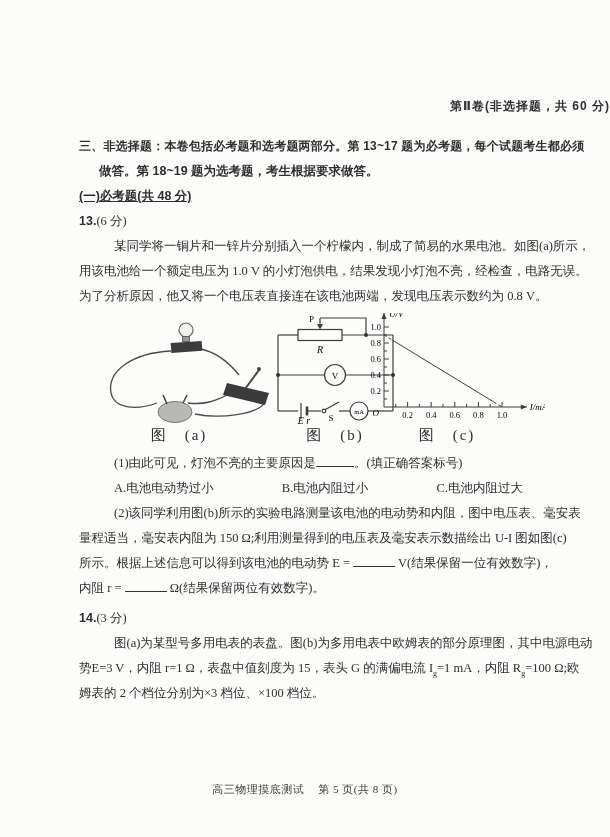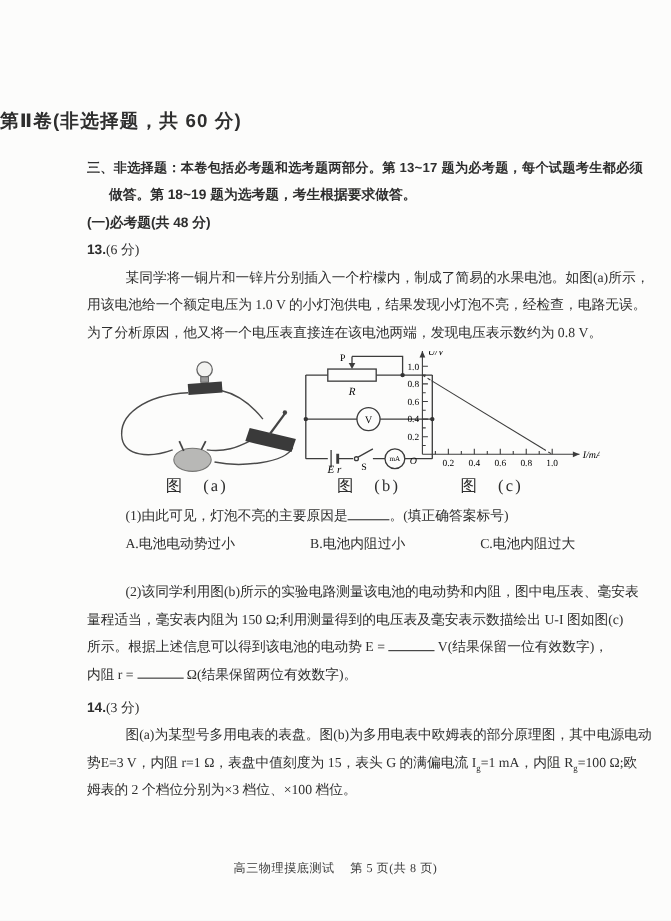--- a/index.html
+++ b/index.html
@@ -10,30 +10,30 @@
     margin:0 auto;
     background:#fcfcfb;
     color:#2e2e2e;
     font-family:"Liberation Serif","DejaVu Serif",serif;
     font-size:12.5px;
     overflow:hidden;
   }
   .heading-font{font-family:"Liberation Sans","DejaVu Sans",sans-serif;font-weight:bold;}
   .title{
     padding-top:98px;
-    text-align:left;
-    font-size:17px;
+    text-align:right;
+    font-size:12px;
     letter-spacing:1px;
   }
   .content{width:452px;margin:0 auto;padding-left:0;}
   .line{height:25px;line-height:25px;white-space:nowrap;}
   .sec3{margin-top:19px;}
   .sec3 .l1{letter-spacing:0.2px;}
   .sec3 .l2{padding-left:20px;}
-  .subsec{margin-top:0px;}
+  .subsec{margin-top:0px;text-decoration:underline;}
   .qnum{font-weight:bold;font-family:"Liberation Sans","DejaVu Sans",sans-serif;}
   .indent{padding-left:35px;}
   .figrow{position:relative;height:132px;margin-top:4px;}
   .figcol{position:absolute;top:0;text-align:center;}
   .figcol .figlabel{margin-top:1px;font-size:15px;letter-spacing:2px;}
   .fig-a{left:5px;width:190px;}
   .fig-b{left:186px;width:140px;}
   .fig-c{left:268px;width:200px;}
   .options{display:flex;justify-content:space-between;padding-left:35px;padding-right:8px;}
   .blank{
@@ -190,21 +190,21 @@
 
     <div class="line indent" style="margin-top:6px;">
       <span>(1)由此可见，灯泡不亮的主要原因是</span><span class="blank small"></span><span>。(填正确答案标号)</span>
     </div>
     <div class="line options">
       <span>A.电池电动势过小</span>
       <span>B.电池内阻过小</span>
       <span>C.电池内阻过大</span>
     </div>
 
-    <div class="line indent" style="margin-top:19px;text-align:center;">(2)该同学利用图(b)所示的实验电路测量该电池的电动势和内阻，图中电压表、毫安表</div>
+    <div class="line indent" style="margin-top:0;text-align:center;">(2)该同学利用图(b)所示的实验电路测量该电池的电动势和内阻，图中电压表、毫安表</div>
     <div class="line">量程适当，毫安表内阻为 150 Ω;利用测量得到的电压表及毫安表示数描绘出 U-I 图如图(c)</div>
     <div class="line">
       <span>所示。根据上述信息可以得到该电池的电动势 E = </span><span class="blank"></span><span> V(结果保留一位有效数字)，</span>
     </div>
     <div class="line">
       <span>内阻 r = </span><span class="blank"></span><span> Ω(结果保留两位有效数字)。</span>
     </div>
 
     <div class="line" style="margin-top:5px;">
       <span class="qnum">14.</span><span>(3 分)</span>

